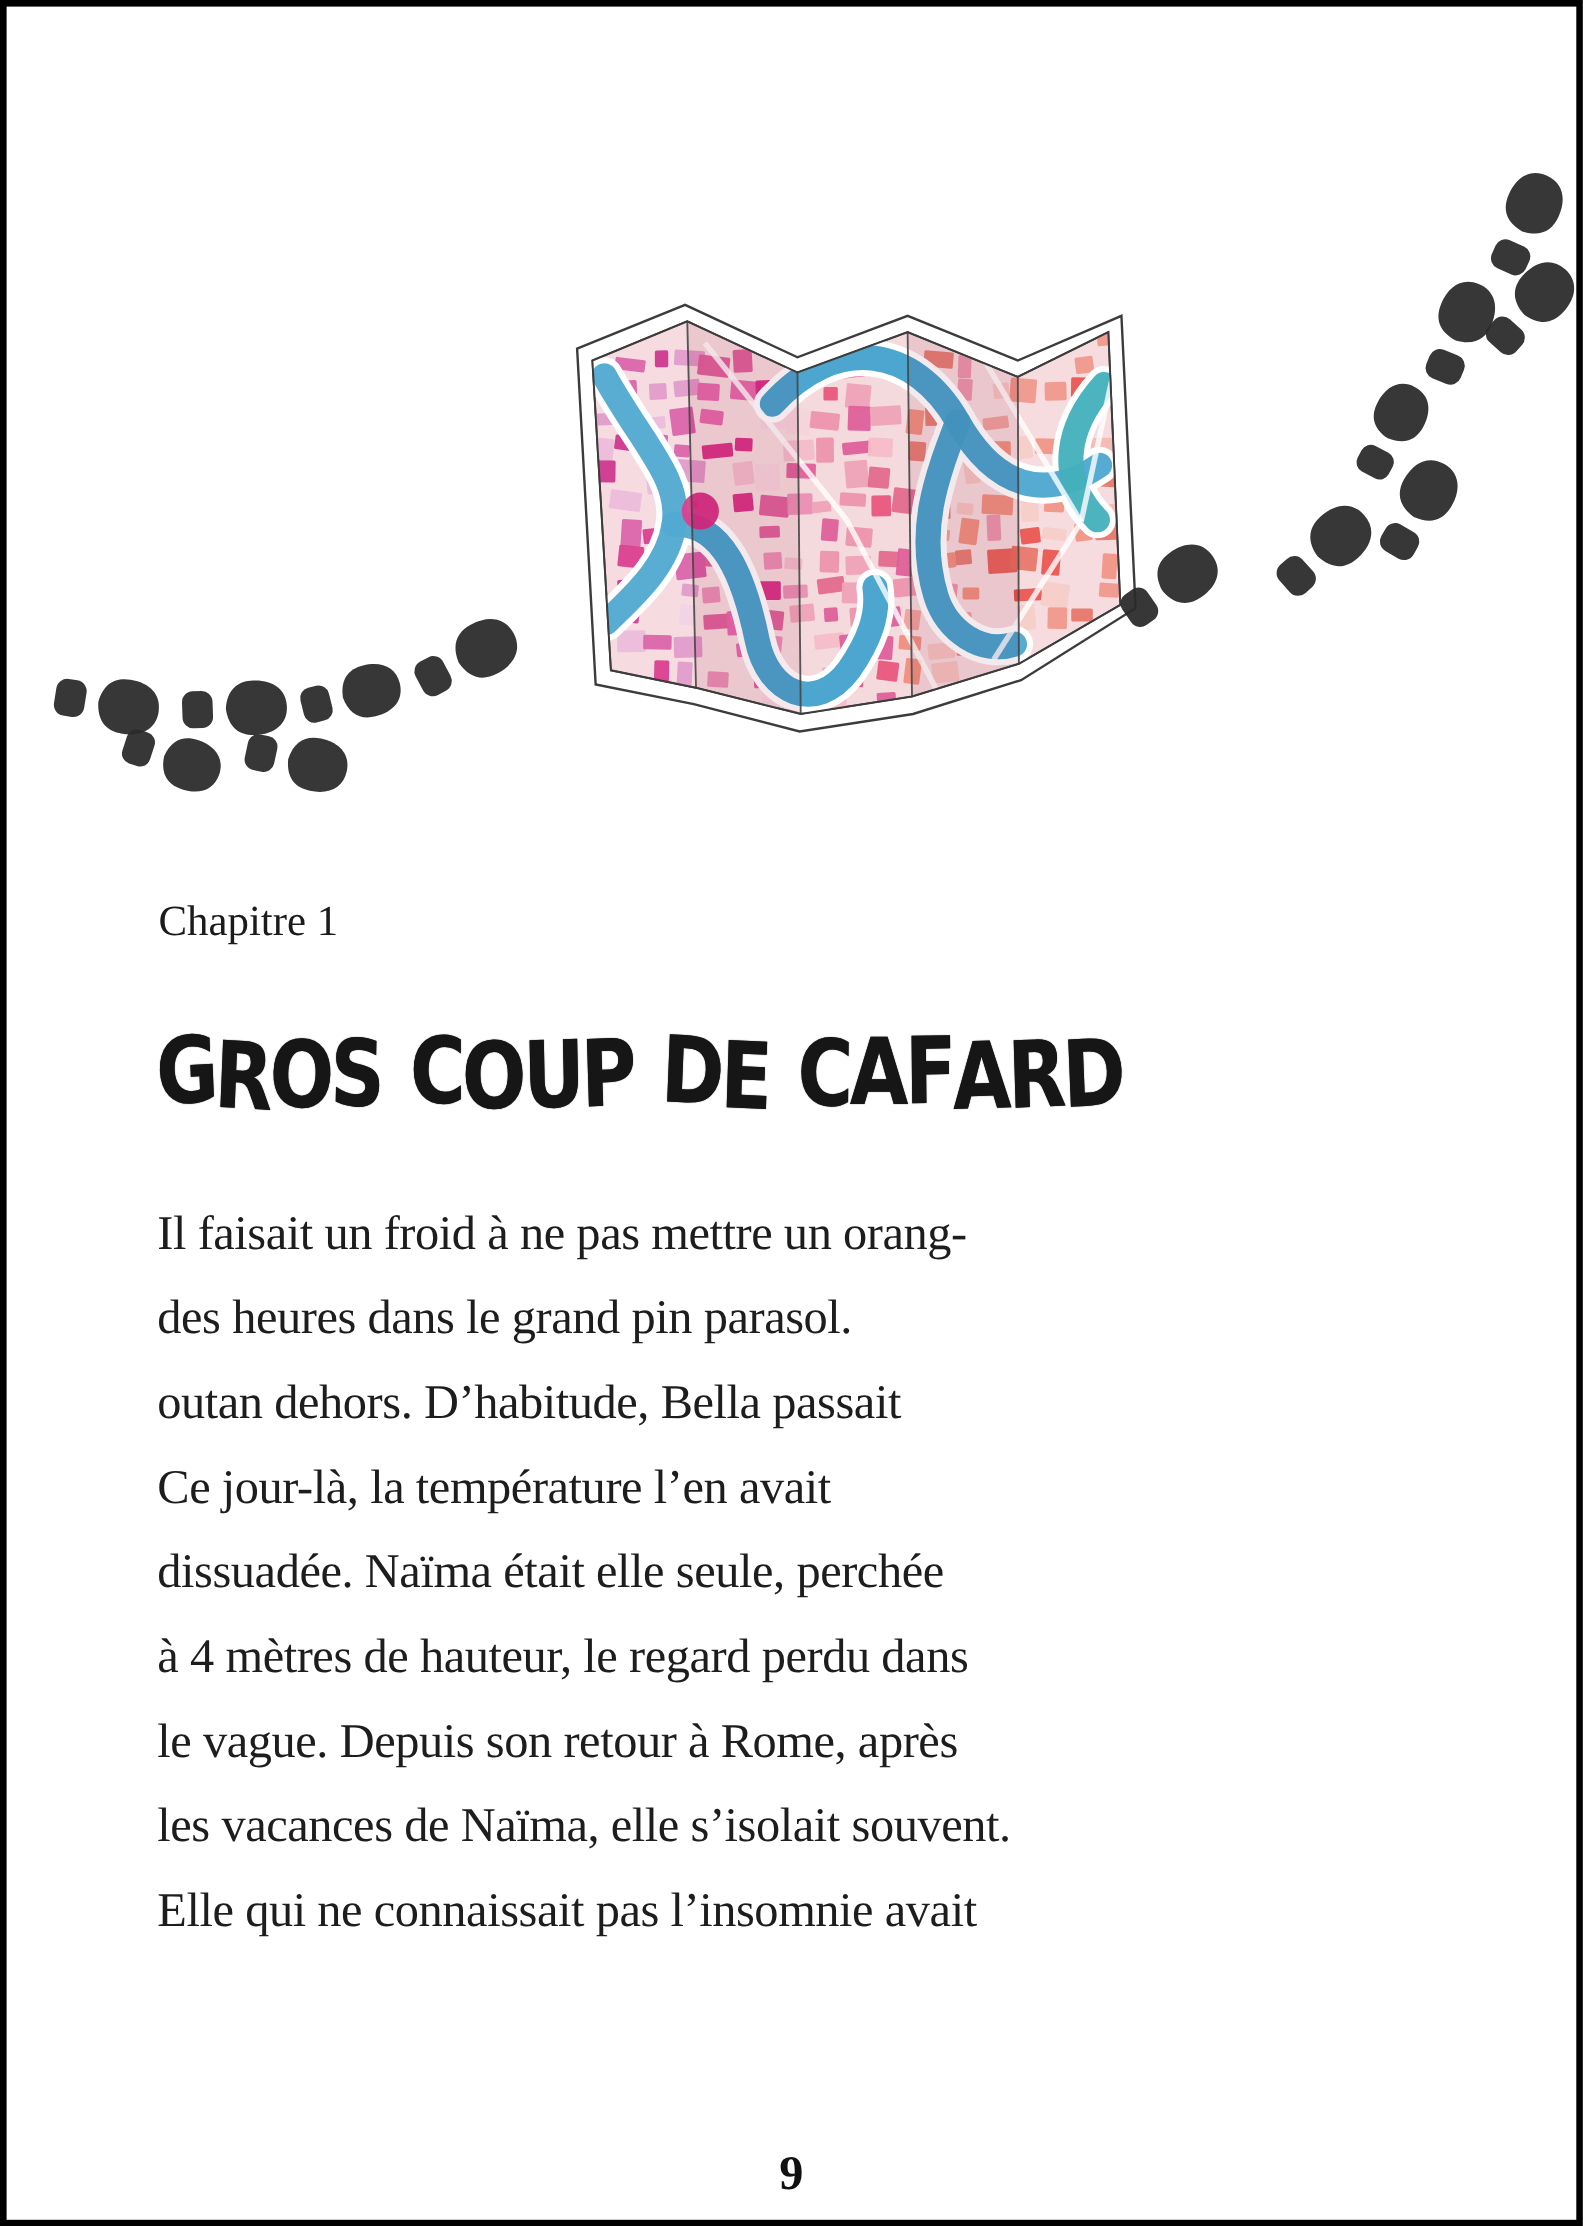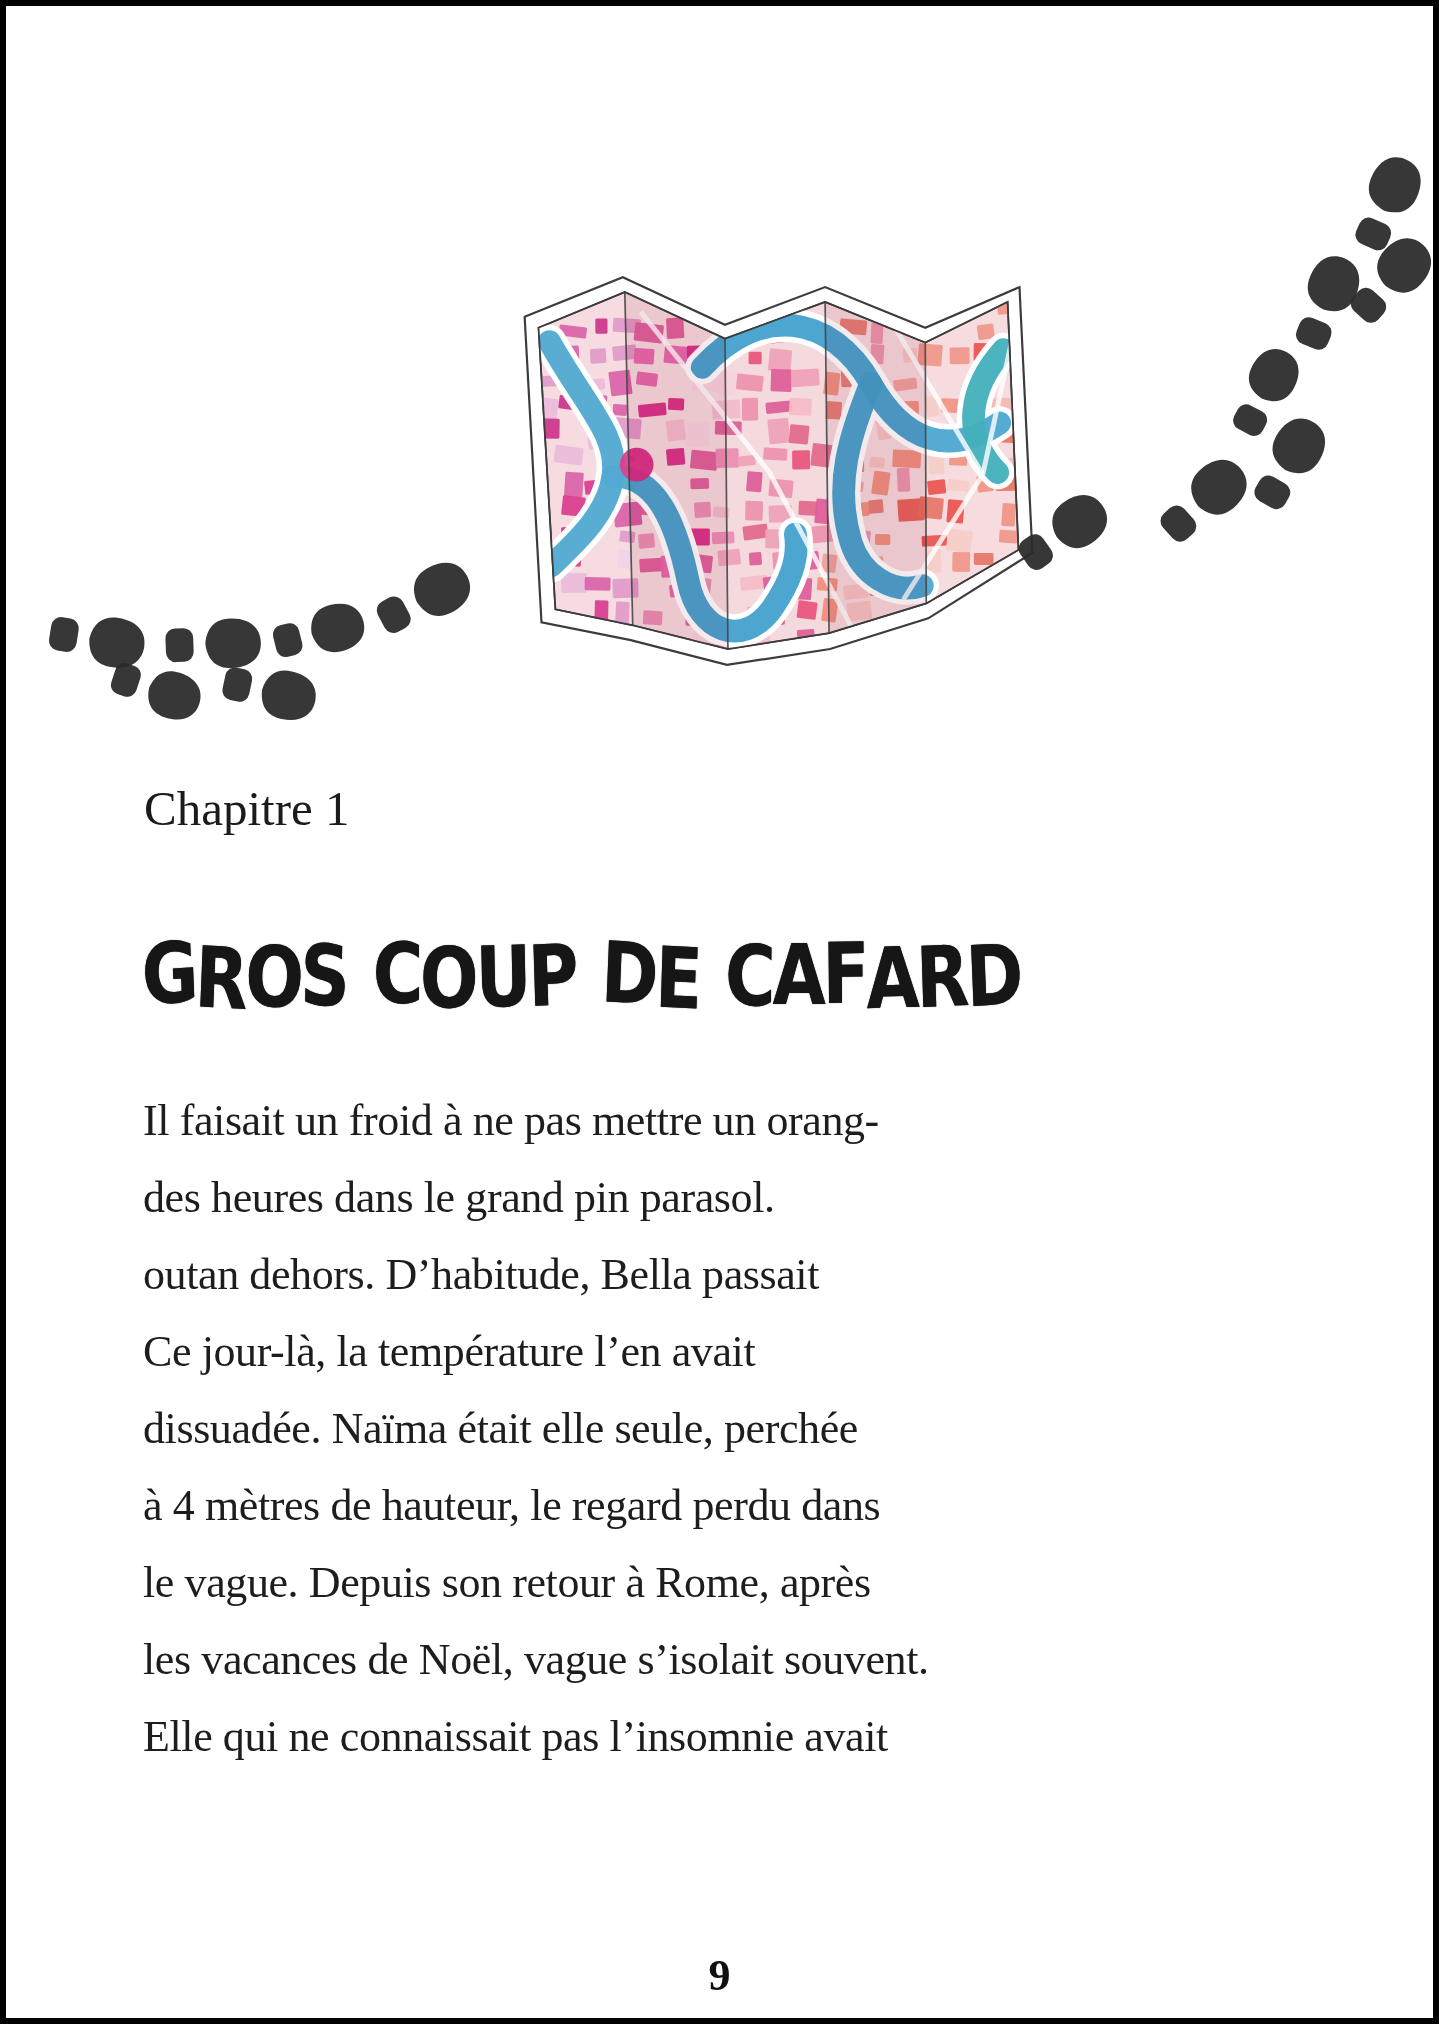--- a/index.html
+++ b/index.html
@@ -8,22 +8,22 @@
     width:1439px;height:2024px;
     box-sizing:border-box;
     border:6px solid #000;
     background:#ffffff;
     overflow:hidden;
     font-family:"Liberation Serif",serif;
     color:#1e1e1e;
   }
   #illus{position:absolute;left:0;top:0;width:100%;height:100%;pointer-events:none;}
   .chapter-label{
-    position:absolute;left:138px;top:776px;
-    font-size:49px;line-height:1.1;color:#1b1b1b;
+    position:absolute;left:138px;top:811px;
+    font-size:39px;line-height:1.1;color:#1b1b1b;
     font-family:"Liberation Serif",serif;
   }
   .chapter-title{
     position:absolute;left:136px;top:928px;margin:0;
     font-family:"DejaVu Sans","Liberation Sans",sans-serif;
     font-weight:900;font-size:84px;line-height:1.0;
     letter-spacing:-4px;color:#161616;
     transform:scaleX(0.82);transform-origin:left top;
     white-space:nowrap;
   }
@@ -326,18 +326,18 @@
   <h1 class="chapter-title" id="chapter-title"><span class="tl" style="transform: rotate(-2.8deg) translateY(-2.4px);">G</span><span class="tl" style="transform: rotate(2.8deg) translateY(2.4px);">R</span><span class="tl" style="transform: rotate(2.1deg) translateY(1.2px);">O</span><span class="tl" style="transform: rotate(1.4deg) translateY(0px);">S</span><span class="tl" style="width: 0.38em; transform: rotate(0.7deg) translateY(-1.2px);">&nbsp;</span><span class="tl" style="transform: rotate(0deg) translateY(-2.4px);">C</span><span class="tl" style="transform: rotate(-0.7deg) translateY(2.4px);">O</span><span class="tl" style="transform: rotate(-1.4deg) translateY(1.2px);">U</span><span class="tl" style="transform: rotate(-2.1deg) translateY(0px);">P</span><span class="tl" style="width: 0.38em; transform: rotate(-2.8deg) translateY(-1.2px);">&nbsp;</span><span class="tl" style="transform: rotate(2.8deg) translateY(-2.4px);">D</span><span class="tl" style="transform: rotate(2.1deg) translateY(2.4px);">E</span><span class="tl" style="width: 0.38em; transform: rotate(1.4deg) translateY(1.2px);">&nbsp;</span><span class="tl" style="transform: rotate(0.7deg) translateY(0px);">C</span><span class="tl" style="transform: rotate(0deg) translateY(-1.2px);">A</span><span class="tl" style="transform: rotate(-0.7deg) translateY(-2.4px);">F</span><span class="tl" style="transform: rotate(-1.4deg) translateY(2.4px);">A</span><span class="tl" style="transform: rotate(-2.1deg) translateY(1.2px);">R</span><span class="tl" style="transform: rotate(-2.8deg) translateY(0px);">D</span></h1>
 
   <div class="body-text" id="body-text">
       <div class="body-line">Il faisait un froid à ne pas mettre un orang-</div>
       <div class="body-line">des heures dans le grand pin parasol.</div>
       <div class="body-line">outan dehors. D’habitude, Bella passait</div>
       <div class="body-line">Ce jour-là, la température l’en avait</div>
       <div class="body-line">dissuadée. Naïma était elle seule, perchée</div>
       <div class="body-line">à 4 mètres de hauteur, le regard perdu dans</div>
       <div class="body-line">le vague. Depuis son retour à Rome, après</div>
-      <div class="body-line">les vacances de Noël, vague s’isolait souvent.</div>
+      <div class="body-line">les vacances de Naïma, elle s’isolait souvent.</div>
       <div class="body-line">Elle qui ne connaissait pas l’insomnie avait</div>
     </div>
 
   <div class="page-number">9</div>
 </div>
 
 </body></html>

